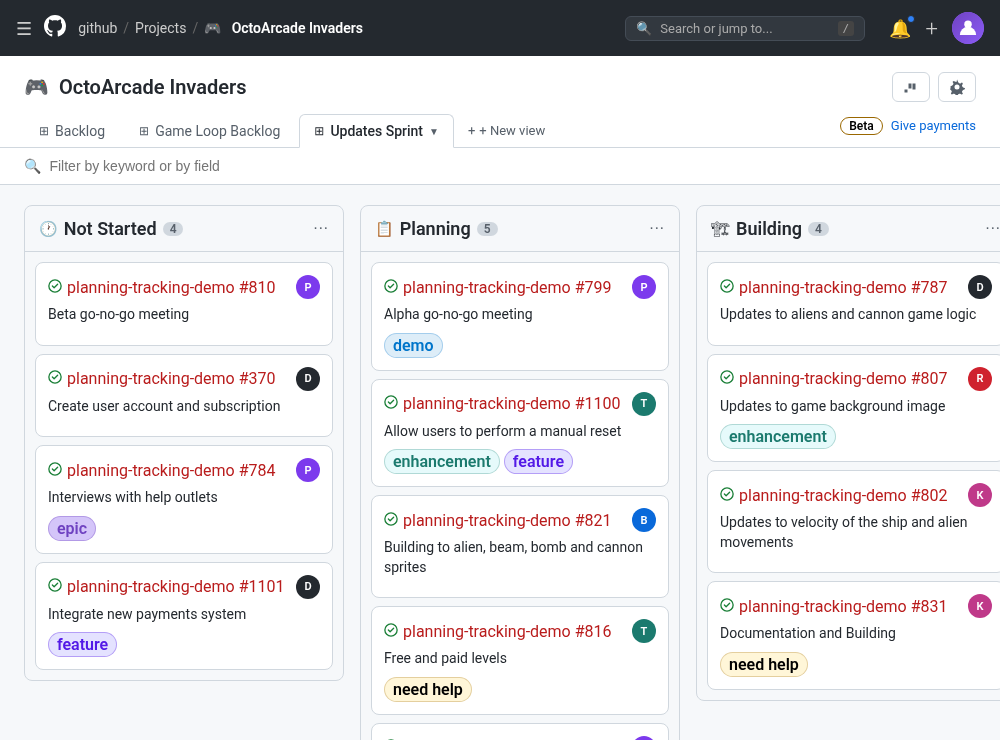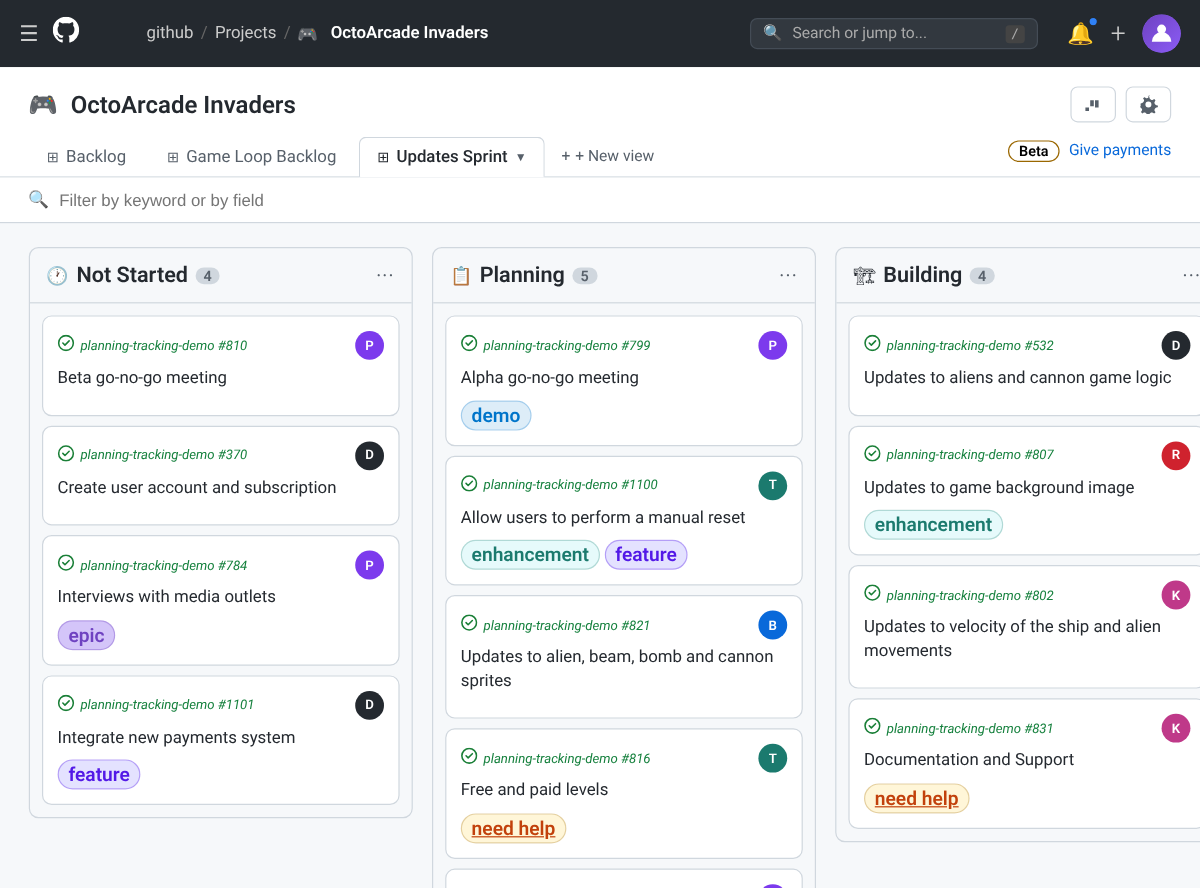--- a/index.html
+++ b/index.html
@@ -10,21 +10,21 @@
       background: #24292f;
       color: #fff;
       display: flex;
       align-items: center;
       padding: 0 16px;
       height: 56px;
       gap: 12px;
     }
     .top-nav .hamburger { color: #ccc; font-size: 18px; cursor: pointer; }
     .top-nav .github-logo { font-size: 22px; color: #fff; }
-    .top-nav .breadcrumb { display: flex; align-items: flex-start; gap: 6px; font-size: 14px; color: #ccc; margin-left: 44px; }
+    .top-nav .breadcrumb { display: flex; align-items: flex-end; gap: 6px; font-size: 14px; color: #ccc; }
     .top-nav .breadcrumb a { color: #ccc; text-decoration: none; }
     .top-nav .breadcrumb .sep { color: #666; }
     .top-nav .breadcrumb .current { color: #fff; font-weight: 600; }
     .top-nav .breadcrumb .emoji { margin-right: 4px; }
     .top-nav .search-bar {
       margin-left: auto;
       display: flex;
       align-items: center;
       background: #32383f;
       border: 1px solid #444c56;
@@ -193,41 +193,41 @@
     .card {
       background: #fff;
       border: 1px solid #d0d7de;
       border-radius: 8px;
       padding: 12px;
       cursor: pointer;
     }
     .card-header { display: flex; align-items: center; justify-content: space-between; margin-bottom: 6px; }
     .card-meta { display: flex; align-items: center; gap: 5px; font-size: 12px; color: #57606a; }
     .card-status-icon { color: #1a7f37; font-size: 14px; }
-    .card-repo-link { color: #15803d; font-size: 11px; font-style: italic; }
+    .card-repo-link { color: #b91c1c; font-size: 16px; }
     .card-avatar { width: 24px; height: 24px; border-radius: 50%; background: #8b5cf6; overflow: hidden; display: flex; align-items: center; justify-content: center; flex-shrink: 0; }
     .card-avatar.purple { background: #8b5cf6; }
     .card-avatar.blue { background: #0969da; }
     .card-avatar.dark { background: #24292f; }
     .card-avatar.teal { background: #1b7a6e; }
     .card-avatar.red { background: #cf222e; }
     .card-avatar.pink { background: #bf3989; }
     .card-title { font-size: 14px; color: #24292f; line-height: 1.4; margin-bottom: 8px; font-weight: 400; }
     .card-labels { display: flex; flex-wrap: wrap; gap: 4px; }
     .label {
       border-radius: 20px;
       padding: 2px 8px;
       font-size: 16px;
       font-weight: 600;
     }
     .label-demo { background: #0075ca22; color: #0075ca; border: 1px solid #0075ca44; }
     .label-enhancement { background: #a2eeef44; color: #1b7a6e; border: 1px solid #1b7a6e44; }
     .label-feature { background: #e4e2ff; color: #5319e7; border: 1px solid #5319e755; }
     .label-epic { background: #d4c5f9; color: #6f42c1; border: 1px solid #6f42c155; text-align: right; }
-    .label-need-help { background: #ffd33d33; color: #c2410c; border: 1px solid #9a670044; text-decoration: underline; }
+    .label-need-help { background: #ffd33d33; color: #000000; border: 1px solid #9a670044; }
 
     
     .card-avatar-letter { color: #fff; font-size: 11px; font-weight: 600; }
   </style>
 </head>
 <body>
 
 <nav class="top-nav">
   <span class="hamburger">☰</span>
   <span class="github-logo">
@@ -367,21 +367,21 @@
                   <circle cx="8" cy="8" r="7" fill="none" stroke="#1a7f37" stroke-width="1.5"></circle>
                   <path d="M5 8l2 2 4-4" stroke="#1a7f37" stroke-width="1.5" fill="none" stroke-linecap="round" stroke-linejoin="round"></path>
                 </svg>
           </span>
           <span class="card-repo-link">planning-tracking-demo #784</span>
         </div>
         <div class="card-avatar purple" style="background:#7c3aed;">
           <span class="card-avatar-letter">P</span>
         </div>
       </div>
-      <div class="card-title">Interviews with media outlets</div>
+      <div class="card-title">Interviews with help outlets</div>
       <div class="card-labels">
             <span class="label label-epic">epic</span>
           </div>
     </div>
         <div class="card">
       <div class="card-header">
         <div class="card-meta">
           <span class="card-status-icon">
             <svg width="14" height="14" viewBox="0 0 16 16" fill="#1a7f37">
                   <circle cx="8" cy="8" r="7" fill="none" stroke="#1a7f37" stroke-width="1.5"></circle>
@@ -458,21 +458,21 @@
                   <circle cx="8" cy="8" r="7" fill="none" stroke="#1a7f37" stroke-width="1.5"></circle>
                   <path d="M5 8l2 2 4-4" stroke="#1a7f37" stroke-width="1.5" fill="none" stroke-linecap="round" stroke-linejoin="round"></path>
                 </svg>
           </span>
           <span class="card-repo-link">planning-tracking-demo #821</span>
         </div>
         <div class="card-avatar blue" style="background:#0969da;">
           <span class="card-avatar-letter">B</span>
         </div>
       </div>
-      <div class="card-title">Updates to alien, beam, bomb and cannon sprites</div>
+      <div class="card-title">Building to alien, beam, bomb and cannon sprites</div>
 
     </div>
         <div class="card">
       <div class="card-header">
         <div class="card-meta">
           <span class="card-status-icon">
             <svg width="14" height="14" viewBox="0 0 16 16" fill="#1a7f37">
                   <circle cx="8" cy="8" r="7" fill="none" stroke="#1a7f37" stroke-width="1.5"></circle>
                   <path d="M5 8l2 2 4-4" stroke="#1a7f37" stroke-width="1.5" fill="none" stroke-linecap="round" stroke-linejoin="round"></path>
                 </svg>
@@ -517,21 +517,21 @@
       <div class="column-cards">
         <div class="card">
       <div class="card-header">
         <div class="card-meta">
           <span class="card-status-icon">
             <svg width="14" height="14" viewBox="0 0 16 16" fill="#1a7f37">
                   <circle cx="8" cy="8" r="7" fill="none" stroke="#1a7f37" stroke-width="1.5"></circle>
                   <path d="M5 8l2 2 4-4" stroke="#1a7f37" stroke-width="1.5" fill="none" stroke-linecap="round" stroke-linejoin="round"></path>
                 </svg>
           </span>
-          <span class="card-repo-link">planning-tracking-demo #532</span>
+          <span class="card-repo-link">planning-tracking-demo #787</span>
         </div>
         <div class="card-avatar dark" style="background:#24292f;">
           <span class="card-avatar-letter">D</span>
         </div>
       </div>
       <div class="card-title">Updates to aliens and cannon game logic</div>
 
     </div>
         <div class="card">
       <div class="card-header">
@@ -579,20 +579,20 @@
                   <circle cx="8" cy="8" r="7" fill="none" stroke="#1a7f37" stroke-width="1.5"></circle>
                   <path d="M5 8l2 2 4-4" stroke="#1a7f37" stroke-width="1.5" fill="none" stroke-linecap="round" stroke-linejoin="round"></path>
                 </svg>
           </span>
           <span class="card-repo-link">planning-tracking-demo #831</span>
         </div>
         <div class="card-avatar pink" style="background:#bf3989;">
           <span class="card-avatar-letter">K</span>
         </div>
       </div>
-      <div class="card-title">Documentation and Support</div>
+      <div class="card-title">Documentation and Building</div>
       <div class="card-labels">
             <span class="label label-need-help">need help</span>
           </div>
     </div>
       </div>
     </div>
   </div>
 
 </body></html>

